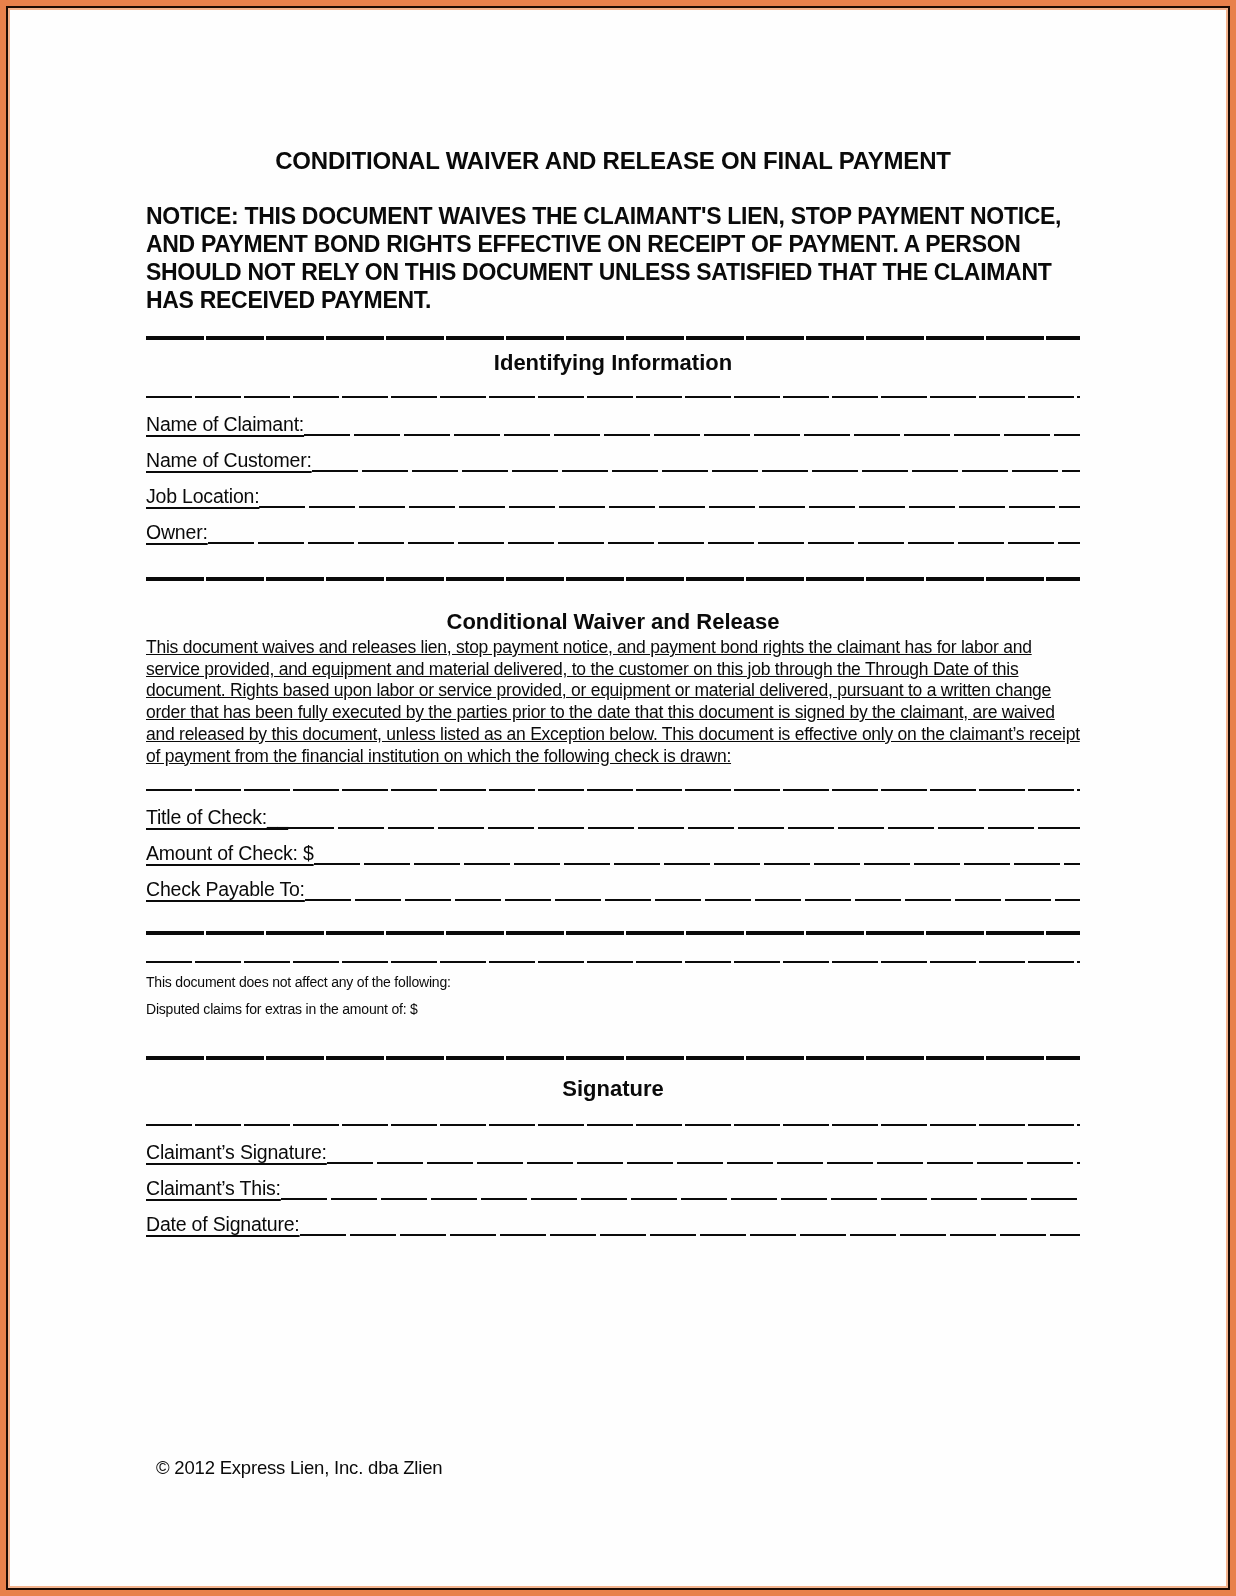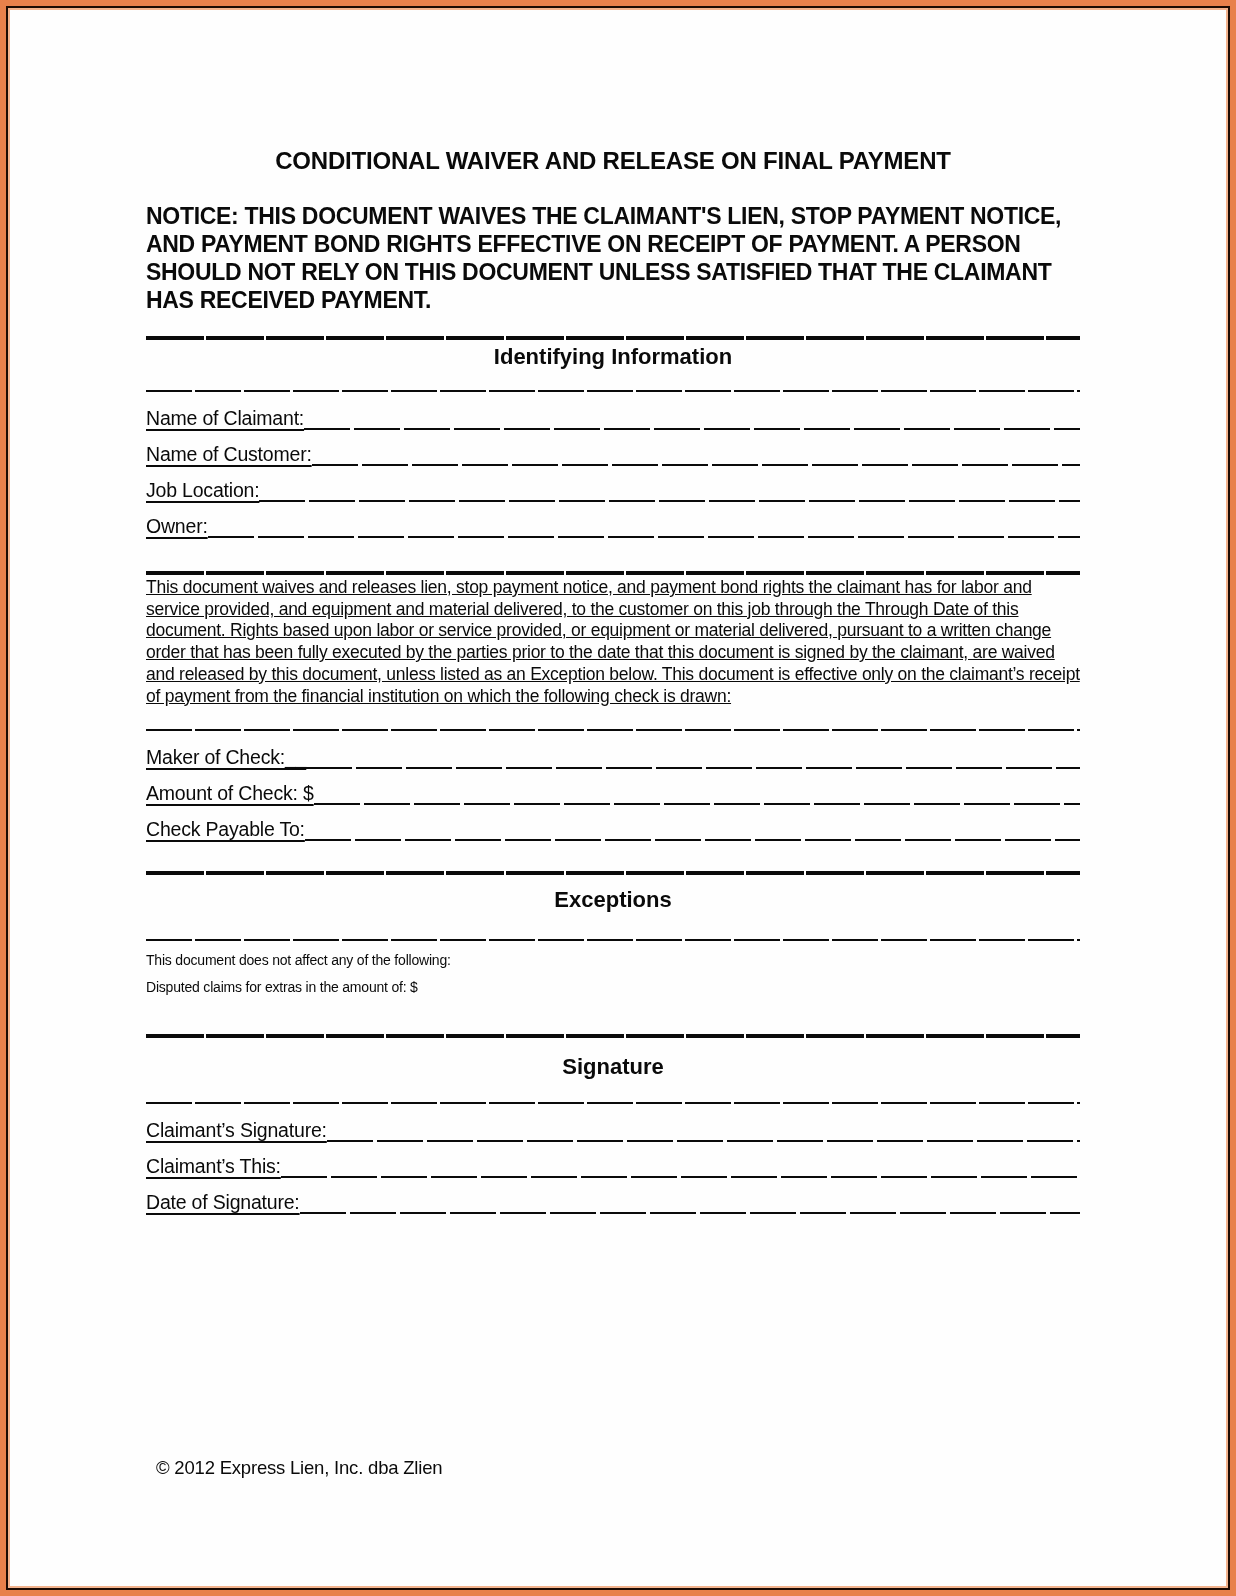--- a/index.html
+++ b/index.html
@@ -99,59 +99,59 @@
 <body>
 
 <div class="frame">
   <div class="page">
 
     <h1 class="doc-title">CONDITIONAL WAIVER AND RELEASE ON FINAL PAYMENT</h1>
 
     <p class="notice">NOTICE: THIS DOCUMENT WAIVES THE CLAIMANT'S LIEN, STOP PAYMENT NOTICE, AND  PAYMENT BOND RIGHTS EFFECTIVE ON RECEIPT OF PAYMENT. A PERSON SHOULD NOT RELY ON THIS DOCUMENT UNLESS SATISFIED THAT THE CLAIMANT HAS RECEIVED PAYMENT.</p>
 
     <div class="rule-thick" style="margin-top:22px"></div>
-    <h2 class="section-heading" style="margin-top:4px">Identifying Information</h2>
+    <h2 class="section-heading" style="margin-top:10px">Identifying Information</h2>
     <div class="rule-thin" style="margin-top:20px"></div>
 
     <div class="field-row" style="margin-top:2px">
       <span class="field-label">Name of Claimant:</span>
       <span class="field-line"></span>
     </div>
     <div class="field-row">
       <span class="field-label">Name of Customer:</span>
       <span class="field-line"></span>
     </div>
     <div class="field-row">
       <span class="field-label">Job Location:</span>
       <span class="field-line"></span>
     </div>
     <div class="field-row">
       <span class="field-label">Owner:</span>
       <span class="field-line"></span>
     </div>
 
     <div class="rule-thick" style="margin-top:33px"></div>
+    <h2 class="section-heading" style="margin-top:28px">Conditional Waiver and Release</h2>
     <p class="body-par" style="margin-top:2px">This document waives and releases lien, stop payment notice, and payment bond rights the claimant has for labor and service provided, and equipment and material delivered, to the customer on this job through the Through Date of this document. Rights based upon labor or service provided, or equipment or material delivered, pursuant to a written change order that has been fully executed by the parties prior to the date that this document is signed by the claimant, are waived and released by this document, unless listed as an Exception below. This document is effective only on the claimant’s receipt of payment from the financial institution on which the following check is drawn:</p>
     <div class="rule-thin" style="margin-top:22px"></div>
 
     <div class="field-row" style="margin-top:2px">
-      <span class="field-label">Maker of Check:__</span>
+      <span class="field-label">Title of Check:__</span>
       <span class="field-line"></span>
     </div>
     <div class="field-row">
       <span class="field-label">Amount of Check: $</span>
       <span class="field-line"></span>
     </div>
     <div class="field-row">
       <span class="field-label">Check Payable To:</span>
       <span class="field-line"></span>
     </div>
 
     <div class="rule-thick" style="margin-top:30px"></div>
-    <h2 class="section-heading" style="margin-top:12px">Exceptions</h2>
     <div class="rule-thin" style="margin-top:26px"></div>
 
     <div class="plain-line" style="margin-top:6px">This document does not affect any of the following:</div>
     <div class="plain-line">Disputed claims for extras in the amount of: $</div>
 
     <div class="rule-thick" style="margin-top:33px"></div>
     <h2 class="section-heading" style="margin-top:16px">Signature</h2>
     <div class="rule-thin" style="margin-top:22px"></div>
 
     <div class="field-row" style="margin-top:2px">

